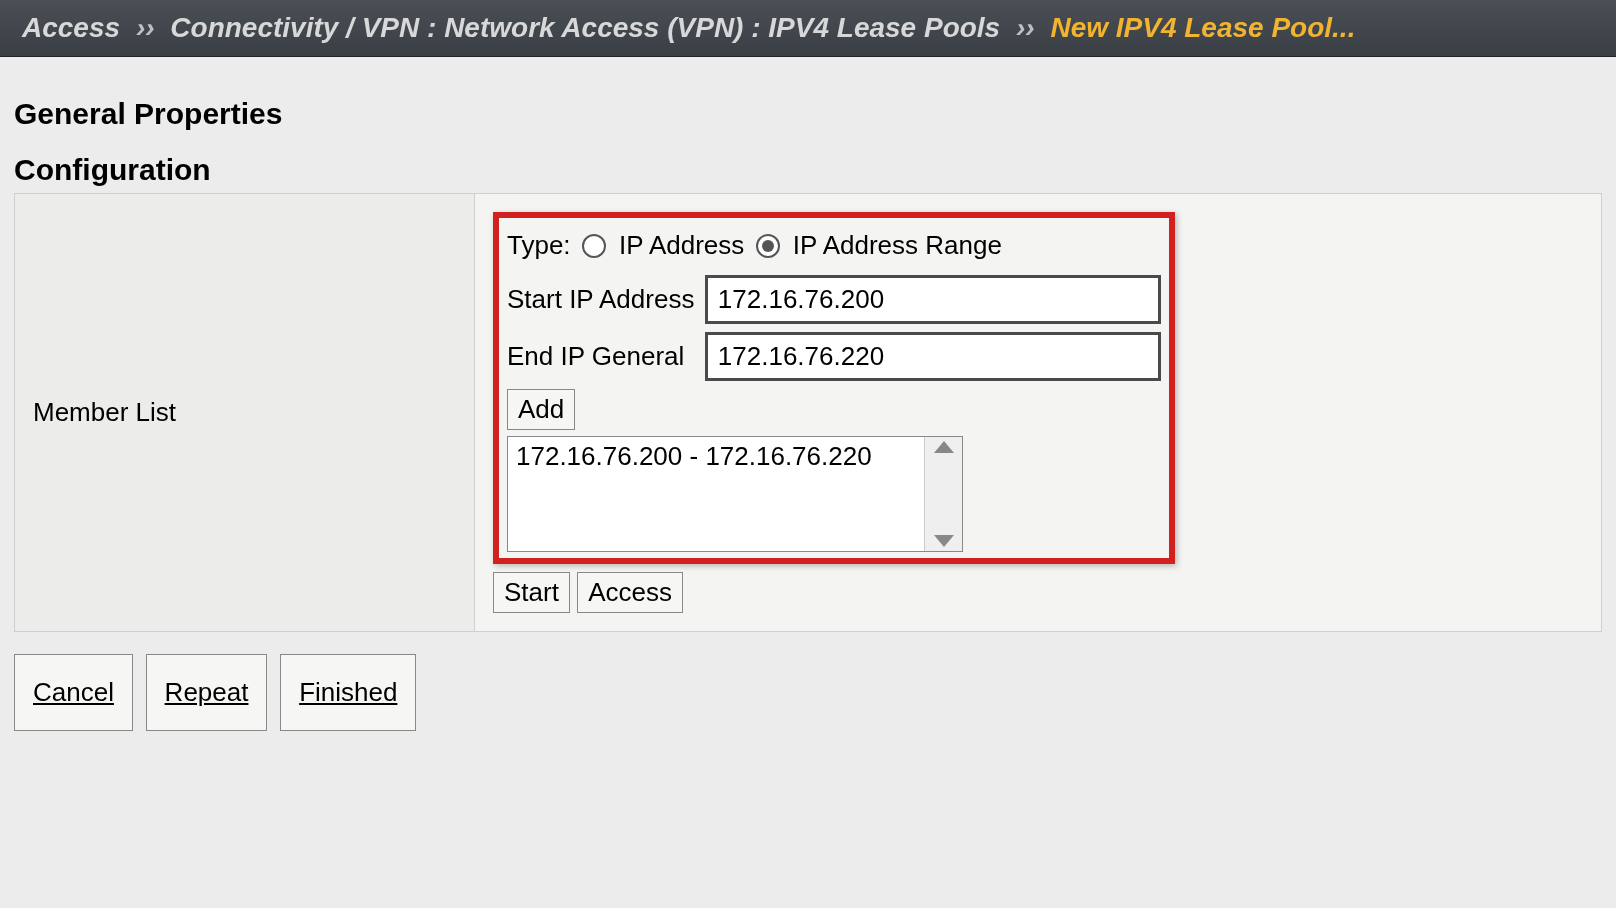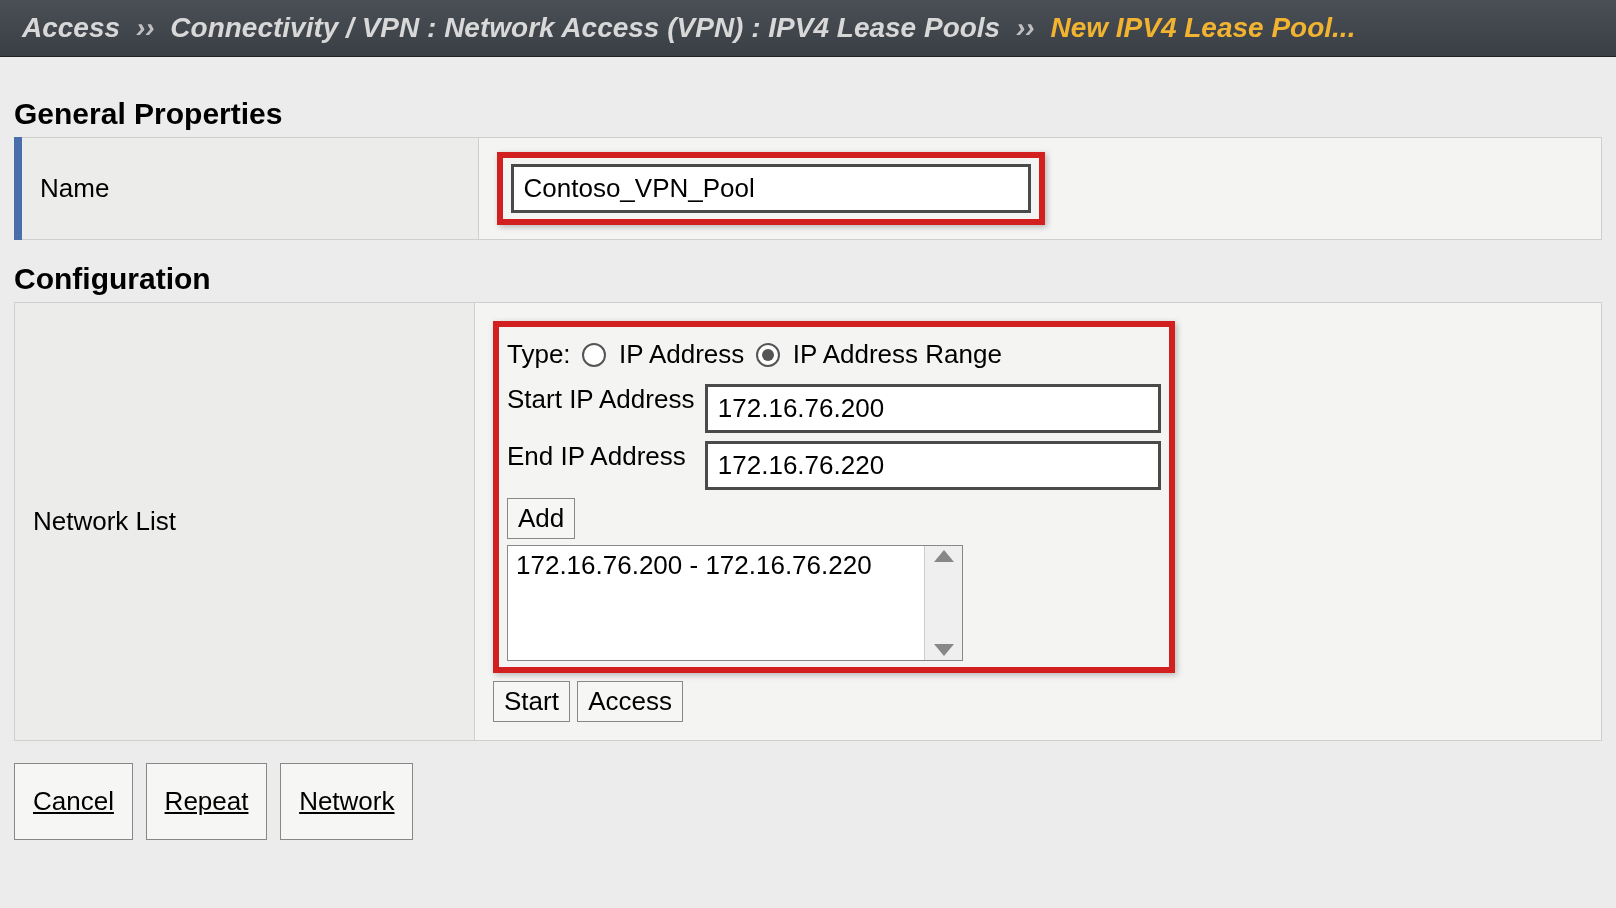--- a/index.html
+++ b/index.html
@@ -73,21 +73,21 @@
     background: #fff;
   }
   .radio.checked::after {
     content: "";
     position: absolute;
     left: 4px; top: 4px;
     width: 12px; height: 12px;
     background: #555;
     border-radius: 50%;
   }
-  .ip-row { display: flex; align-items: flex-start; margin: 8px 0; }
+  .ip-row { display: flex; align-items: center; margin: 8px 0; }
   .ip-row .ip-label { width: 218px; font-size: 26px; }
   .ip-row input[type="text"] {
     font-size: 26px;
     padding: 6px 10px;
     border: 3px solid #4a4a4a;
     width: 500px;
     background: #fff;
   }
   .btn {
     font-size: 26px;
@@ -136,53 +136,41 @@
   <span>Access</span>
   <span class="sep">››</span>
   <span>Connectivity / VPN : Network Access (VPN) : IPV4 Lease Pools</span>
   <span class="sep">››</span>
   <span class="current">New IPV4 Lease Pool...</span>
 </div>
 
 <div class="content">
 
   <div class="section-title">General Properties</div>
-  <table class="form-table">
-    <tbody>
-        <tr>
-      <td class="label-cell blue-edge">Name</td>
-      <td class="field-cell">
-        <span class="highlight-box">
-          <input type="text" class="big" value="Contoso_VPN_Pool" style="">
-        </span>
-      </td>
-    </tr>
-  </tbody>
-    </table>
 
   <div class="section-title">Configuration</div>
   <table class="form-table">
     <tbody>
         <tr>
-      <td class="label-cell" style="vertical-align:middle">Network List</td>
+      <td class="label-cell" style="vertical-align:middle">Member List</td>
       <td class="field-cell config-cell">
         <div class="highlight-box wide">
           <div class="type-row">
             <span>Type:</span>
             <span class="radio"></span>
             <span>IP Address</span>
             <span class="radio checked"></span>
             <span>IP Address Range</span>
           </div>
           <div class="ip-row">
             <span class="ip-label">Start IP Address</span>
             <input type="text" value="172.16.76.200" style="">
           </div>
           <div class="ip-row">
-            <span class="ip-label">End IP Address</span>
+            <span class="ip-label">End IP General</span>
             <input type="text" value="172.16.76.220" style="">
           </div>
           <div style="margin-top:6px">
             <button class="btn">Add</button>
           </div>
           <div class="listbox">
             <div class="item">172.16.76.200 - 172.16.76.220</div>
             <div class="scrollbar">
               <div class="arrow-up"></div>
               <div class="arrow-down"></div>
@@ -194,16 +182,16 @@
           <button class="btn">Access</button>
         </div>
       </td>
     </tr>
   </tbody>
     </table>
 
   <div class="footer-buttons">
     <button class="btn">Cancel</button>
     <button class="btn">Repeat</button>
-    <button class="btn">Network</button>
+    <button class="btn">Finished</button>
   </div>
 
 </div>
 
 </body></html>

